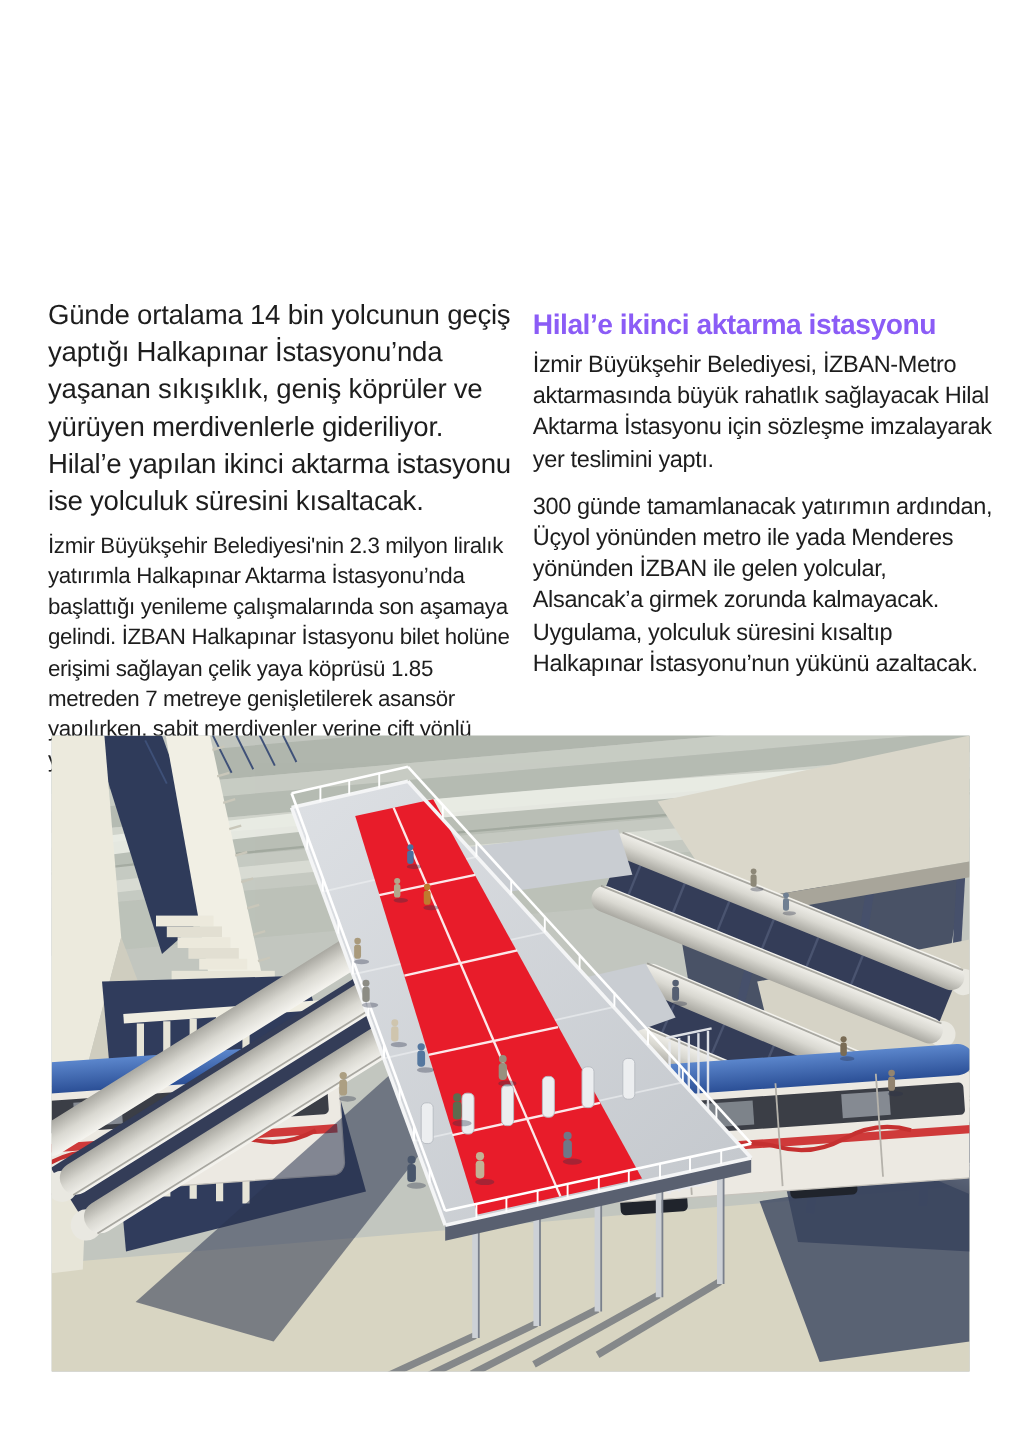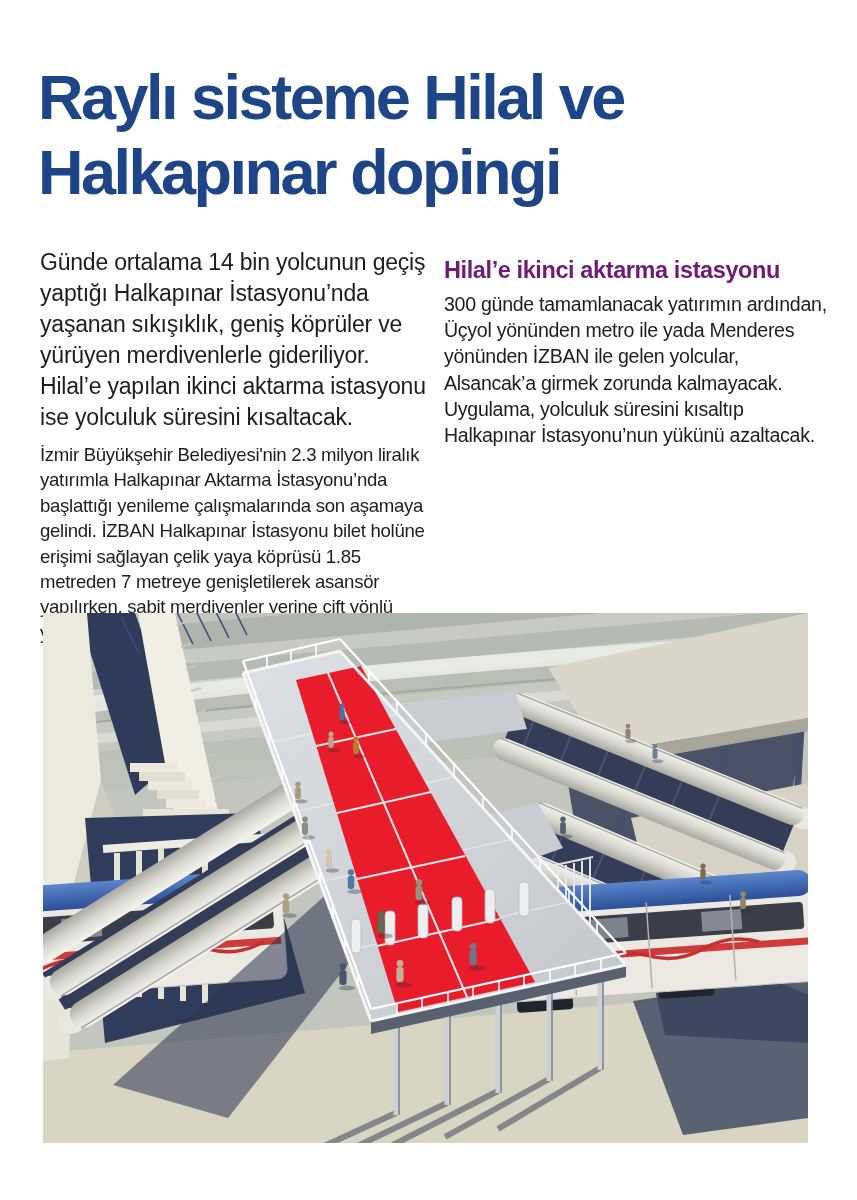--- a/index.html
+++ b/index.html
@@ -14,52 +14,49 @@
 
   .columns{
     position:absolute;left:40px;top:247px;width:790px;
     display:flex;column-gap:16px;color:#1d1d1d;justify-content:center;
   }
   .col-left{width:388px;}
   .col-right{width:386px;}
   .lead{font-size:23px;line-height:31px;letter-spacing:-0.2px;margin:0;}
   .left-body{font-size:18.6px;line-height:25.4px;letter-spacing:-0.3px;margin:9px 0 0 0;}
   .rpara{font-size:19.6px;line-height:26.2px;letter-spacing:-0.3px;margin:0;}
-  .subhead{font-size:23.5px;font-weight:bold;letter-spacing:-0.4px;margin:10px 0 7px 0;color:#701a75;}
+  .subhead{font-size:23.5px;font-weight:bold;letter-spacing:-0.4px;margin:10px 0 7px 0;color:#8b5cf6;}
   .rpara+.rpara{margin-top:13px;}
 
   .photo{
     position:absolute;left:43px;top:613px;width:765px;height:530px;overflow:hidden;background:#c3c7c0;
   }
   .photo svg{display:block;}
   .caption{
     position:absolute;right:4px;bottom:3px;width:206px;
     background:#f8efca;color:#3a3a33;
     font-size:16.5px;line-height:20.5px;letter-spacing:-0.2px;
     padding:3px 8px 5px 8px;
     box-shadow:2px 3px 0 rgba(110,110,110,.35);
   }
 </style>
 </head>
 <body>
 
 <div class="page">
 
-  <h1 class="headline">
-    <span style="display:block">Raylı sisteme Hilal ve</span>
-    <span style="display:block">Halkapınar dopingi</span>
-  </h1>
 
   <div class="columns">
     <div class="col-left">
       <p class="lead">Günde ortalama 14 bin yolcunun geçiş yaptığı Halkapınar İstasyonu’nda yaşanan sıkışıklık, geniş köprüler ve yürüyen merdivenlerle gideriliyor. Hilal’e yapılan ikinci aktarma istasyonu ise yolculuk süresini kısaltacak.</p>
       <p class="left-body">İzmir Büyükşehir Belediyesi'nin 2.3 milyon liralık yatırımla Halkapınar Aktarma İstasyonu’nda başlattığı yenileme çalışmalarında son aşamaya gelindi. İZBAN Halkapınar İstasyonu bilet holüne erişimi sağlayan çelik yaya köprüsü 1.85 metreden 7 metreye genişletilerek asansör yapılırken, sabit merdivenler yerine çift yönlü yürüyen merdivenlerin montajı tamamlandı.</p>
     </div>
     <div class="col-right">
       <h2 class="subhead">Hilal’e ikinci aktarma istasyonu</h2>
+      <p class="rpara">İzmir Büyükşehir Belediyesi, İZBAN-Metro aktarmasında büyük rahatlık sağlayacak Hilal Aktarma İstasyonu için sözleşme imzalayarak yer teslimini yaptı.</p>
       <p class="rpara">300 günde tamamlanacak yatırımın ardından, Üçyol yönünden metro ile yada Menderes yönünden İZBAN ile gelen yolcular, Alsancak’a girmek zorunda kalmayacak. Uygulama, yolculuk süresini kısaltıp Halkapınar İstasyonu’nun yükünü azaltacak.</p>
     </div>
   </div>
 
   <div class="photo">
     <svg width="765" height="530" viewBox="0 0 765 530">
       <defs>
         <linearGradient id="tg" x1="0" y1="0" x2="0" y2="1">
           <stop offset="0" stop-color="#f5f4ef"></stop>
             <stop offset=".5" stop-color="#d9d8d1"></stop>

